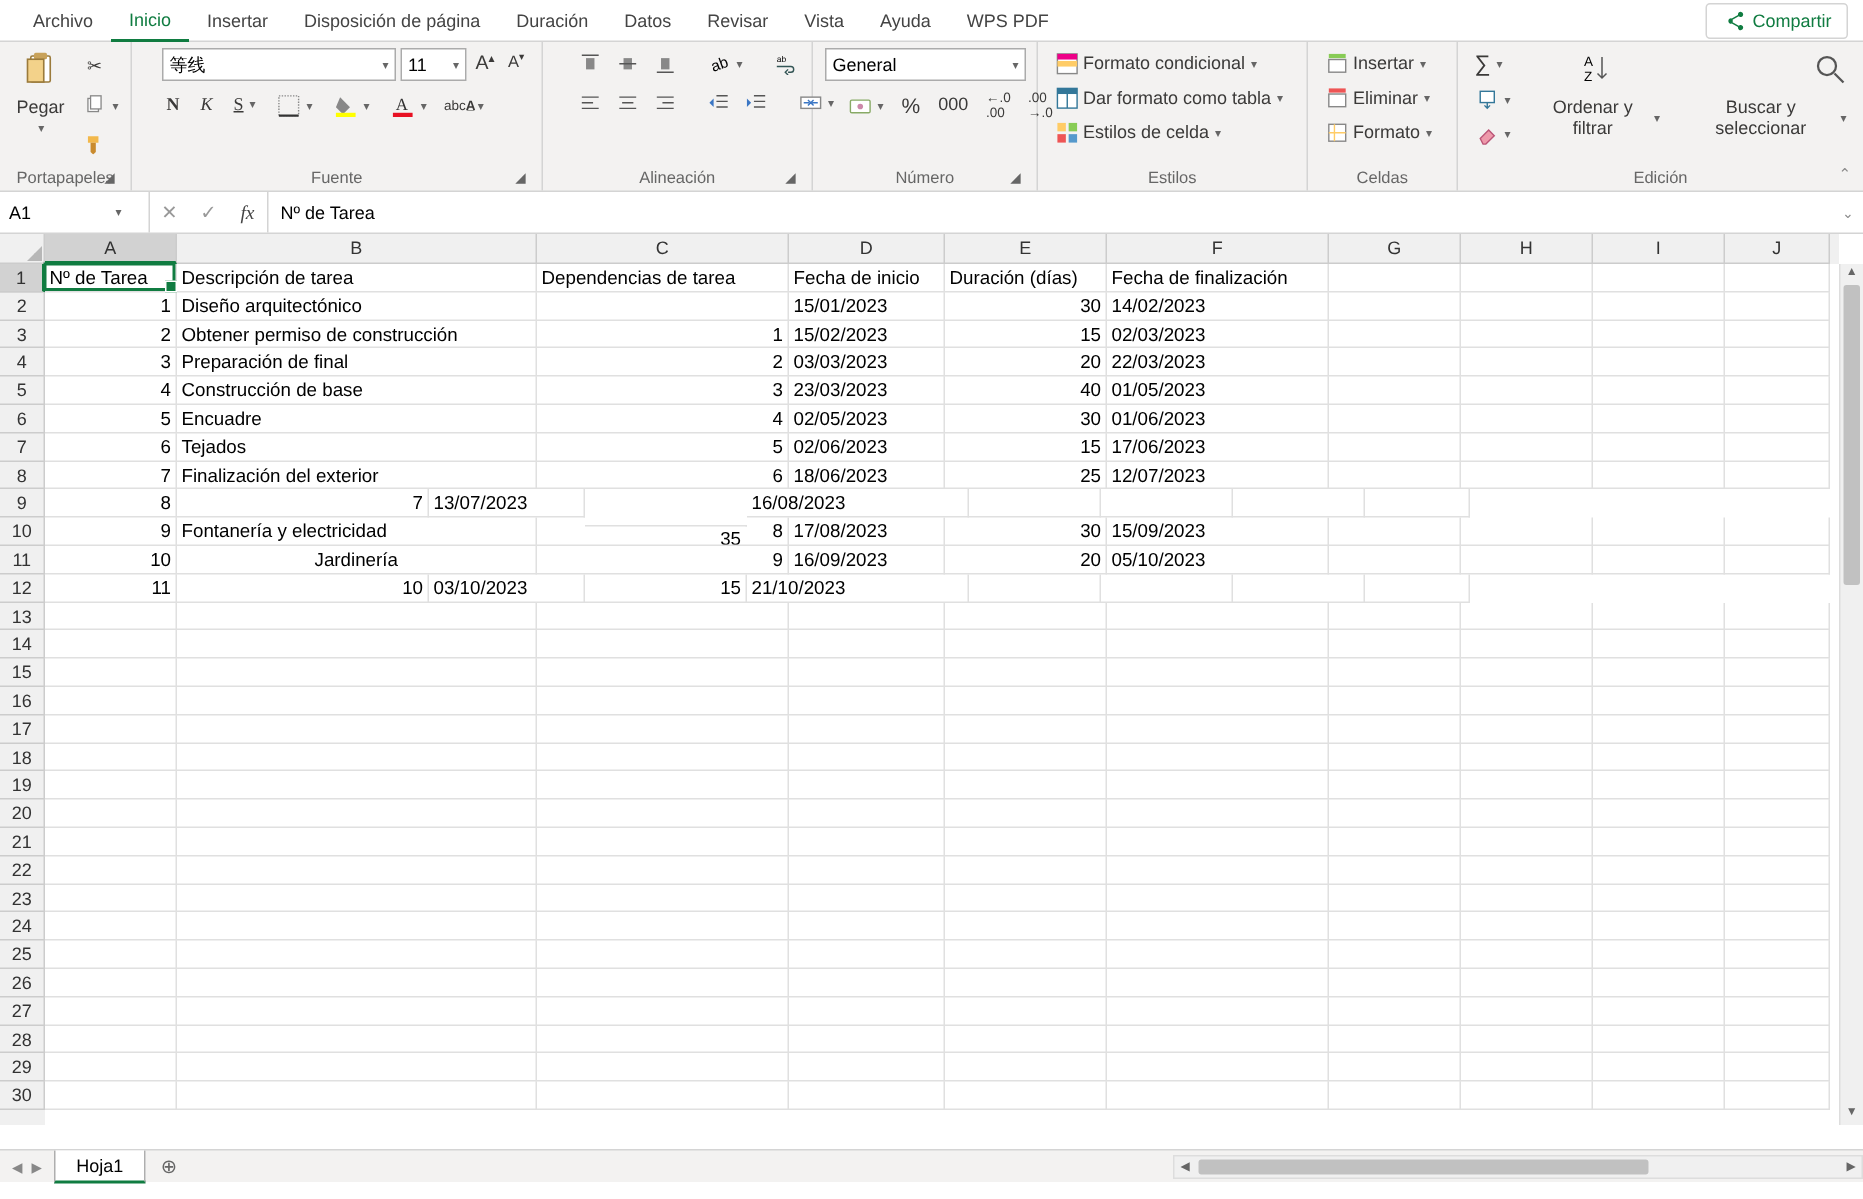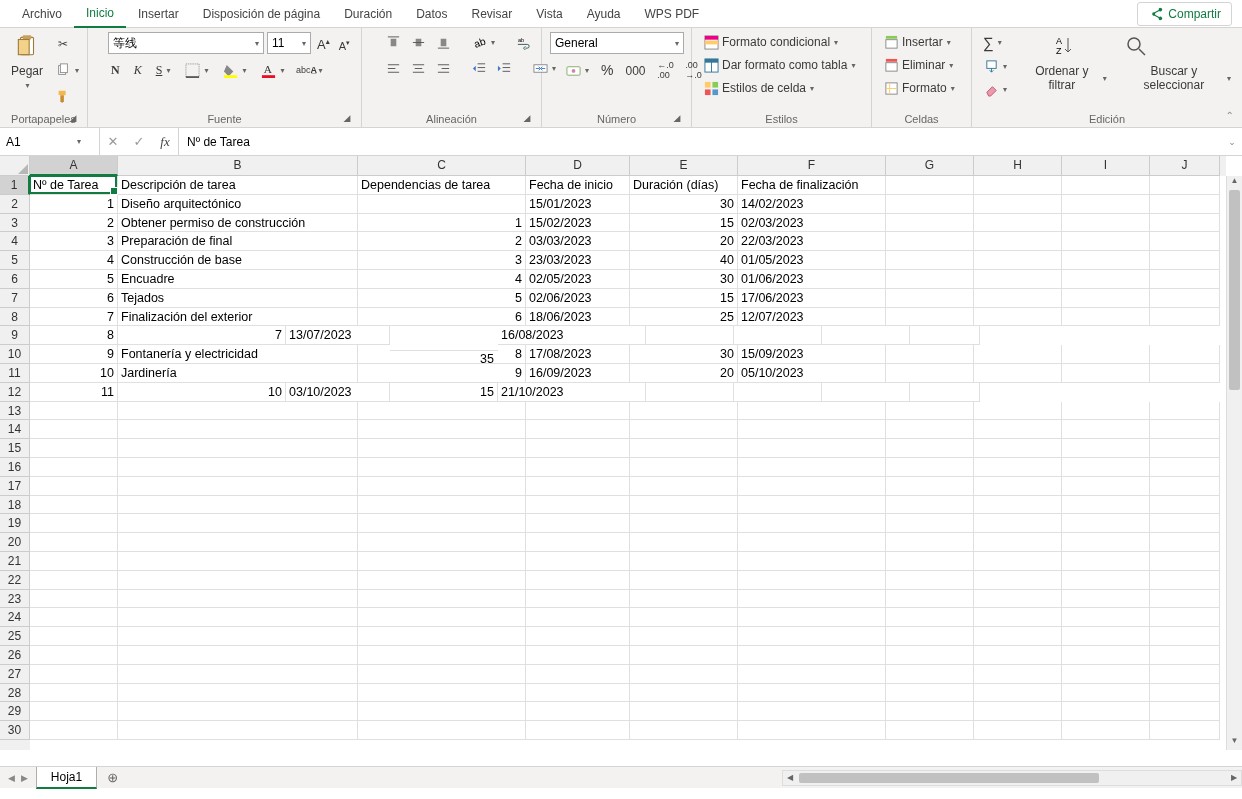--- a/index.html
+++ b/index.html
@@ -12,21 +12,21 @@
   .tab-file { color: #444; }
   .share { margin-left: auto; border: 1px solid #d4d4d4; padding: 3px 10px; display: flex; align-items: center; gap: 4px; color: #107c41; border-radius: 3px; }
 
   
   .ribbon { display: flex; background: #f3f2f1; border-bottom: 1px solid #d4d4d4; height: 100px; }
   .group { border-right: 1px solid #d4d4d4; padding: 4px 8px 2px; display: flex; flex-direction: column; justify-content: space-between; }
   .group-body { display: flex; gap: 6px; align-items: flex-start; flex: 1; }
   .group-label { text-align: center; color: #666; font-size: 11px; padding-top: 2px; position: relative; }
   .dlg-launcher { position: absolute; right: 0; bottom: 0; width: 12px; height: 12px; font-size: 9px; color: #666; }
   .ctrl-col { display: flex; flex-direction: column; gap: 2px; }
-  .ctrl-row { display: flex; gap: 3px; align-items: flex-end; padding-left: 12px; }
+  .ctrl-row { display: flex; gap: 3px; align-items: flex-start; padding-left: 12px; }
   .rbtn { display: inline-flex; align-items: center; gap: 3px; padding: 2px 3px; border-radius: 2px; color: #3b3a39; }
   .dd { font-size: 8px; color: #666; margin-left: 1px; }
   .icon { display: inline-flex; width: 16px; height: 16px; align-items: center; justify-content: center; }
   .icon-lg { display: inline-flex; width: 28px; height: 28px; align-items: center; justify-content: center; }
   .selectbox { border: 1px solid #ababab; background: #fff; height: 22px; display: flex; align-items: center; padding: 0 4px; }
   .selectbox input { border: none; outline: none; font-size: 12px; width: 100%; }
   .ribbon-collapse { position: absolute; right: 8px; top: 110px; color: #888; font-size: 10px; }
 
   
   .formula-bar { display: flex; align-items: stretch; height: 28px; border-bottom: 1px solid #d4d4d4; background: #fff; }
@@ -455,21 +455,21 @@
               <text x="2" y="10" font-size="9">A</text>
               <text x="2" y="20" font-size="9">Z</text>
               <path d="M14 4v14M11 15l3 3 3-3" stroke="#555" fill="none"></path>
             </svg>
           </span>
         <span class="rbtn" style="text-align:center">
             <span>Ordenar y filtrar</span>
             <span class="dd">▾</span>
           </span>
       </div>
-      <div class="ctrl-col" style="align-items:flex-start;margin-left:6px">
+      <div class="ctrl-col" style="align-items:flex-end;margin-left:6px">
         <span class="icon-lg">
             <svg viewBox="0 0 24 24" width="24" height="24">
               <circle cx="10" cy="10" r="6" fill="none" stroke="#555" stroke-width="1.5"></circle>
               <line x1="15" y1="15" x2="21" y2="21" stroke="#555" stroke-width="1.5"></line>
             </svg>
           </span>
         <span class="rbtn" style="text-align:center">
             <span>Buscar y seleccionar</span>
             <span class="dd">▾</span>
           </span>
@@ -657,21 +657,21 @@
         <div class="cell" style="width: 104px;">17/08/2023</div>
         <div class="cell ar" style="width: 108px;">30</div>
         <div class="cell" style="width: 148px;">15/09/2023</div>
         <div class="cell" style="width: 88px;"></div>
         <div class="cell" style="width: 88px;"></div>
         <div class="cell" style="width: 88px;"></div>
         <div class="cell" style="width: 70px;"></div>
       </div>
       <div class="row">
         <div class="cell ar" style="width: 88px;">10</div>
-        <div class="cell" style="width: 240px;">Jardinería</div>
+        <div class="cell" style="width: 240px; text-align: center;">Jardinería</div>
         <div class="cell ar" style="width: 168px;">9</div>
         <div class="cell" style="width: 104px;">16/09/2023</div>
         <div class="cell ar" style="width: 108px;">20</div>
         <div class="cell" style="width: 148px;">05/10/2023</div>
         <div class="cell" style="width: 88px;"></div>
         <div class="cell" style="width: 88px;"></div>
         <div class="cell" style="width: 88px;"></div>
         <div class="cell" style="width: 70px;"></div>
       </div>
       <div class="row">

